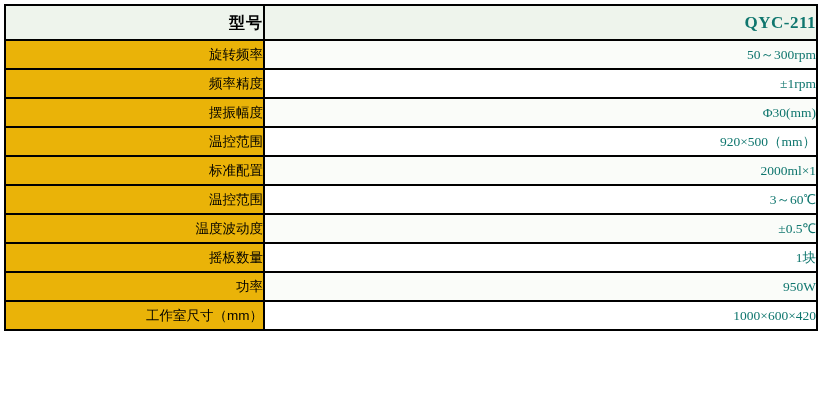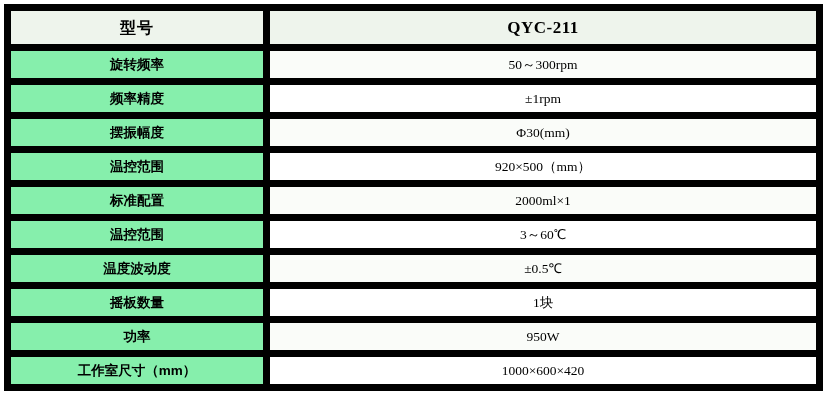--- a/index.html
+++ b/index.html
@@ -15,54 +15,54 @@
   #spec-table {
     border-collapse: collapse;
     table-layout: fixed;
     width: 812px;
     margin: 4px 0 0 4px;
     border: 1px solid #9aa89a;
   }
   #spec-table col.label-col { width: 259px; }
   #spec-table col.value-col { width: 553px; }
   #spec-table td {
-    border: 7px solid #000000;
+    border: 2px solid #000000;
     padding: 0;
     height: 27px;
     line-height: 27px;
-    text-align: center;
+    text-align: right;
     vertical-align: middle;
     overflow: hidden;
     white-space: nowrap;
   }
   #spec-table tr.header-row td {
     background: #eef4ec;
     font-weight: bold;
     font-size: 16px;
     height: 33px;
     line-height: 33px;
     letter-spacing: 1px;
   }
   #spec-table tr.header-row td.label-cell { font-size: 16px; }
   #spec-table tr.header-row td.value-cell {
     font-family: "Liberation Serif", serif;
     font-size: 17px;
     letter-spacing: 0.5px;
   }
   #spec-table td.label-cell {
-    background: #86efac;
-    font-weight: bold;
+    background: #eab308;
+    font-weight: normal;
     font-size: 13.5px;
     color: #000;
   }
   #spec-table td.value-cell {
     background: #ffffff;
     font-family: "Liberation Serif", serif;
     font-size: 13.5px;
-    color: #000000;
+    color: #0f766e;
   }
   #spec-table tr:nth-child(even) td.value-cell {
     background: #fafcf9;
   }
 </style>
 </head>
 <body>
 
 <table id="spec-table">
   <colgroup>

